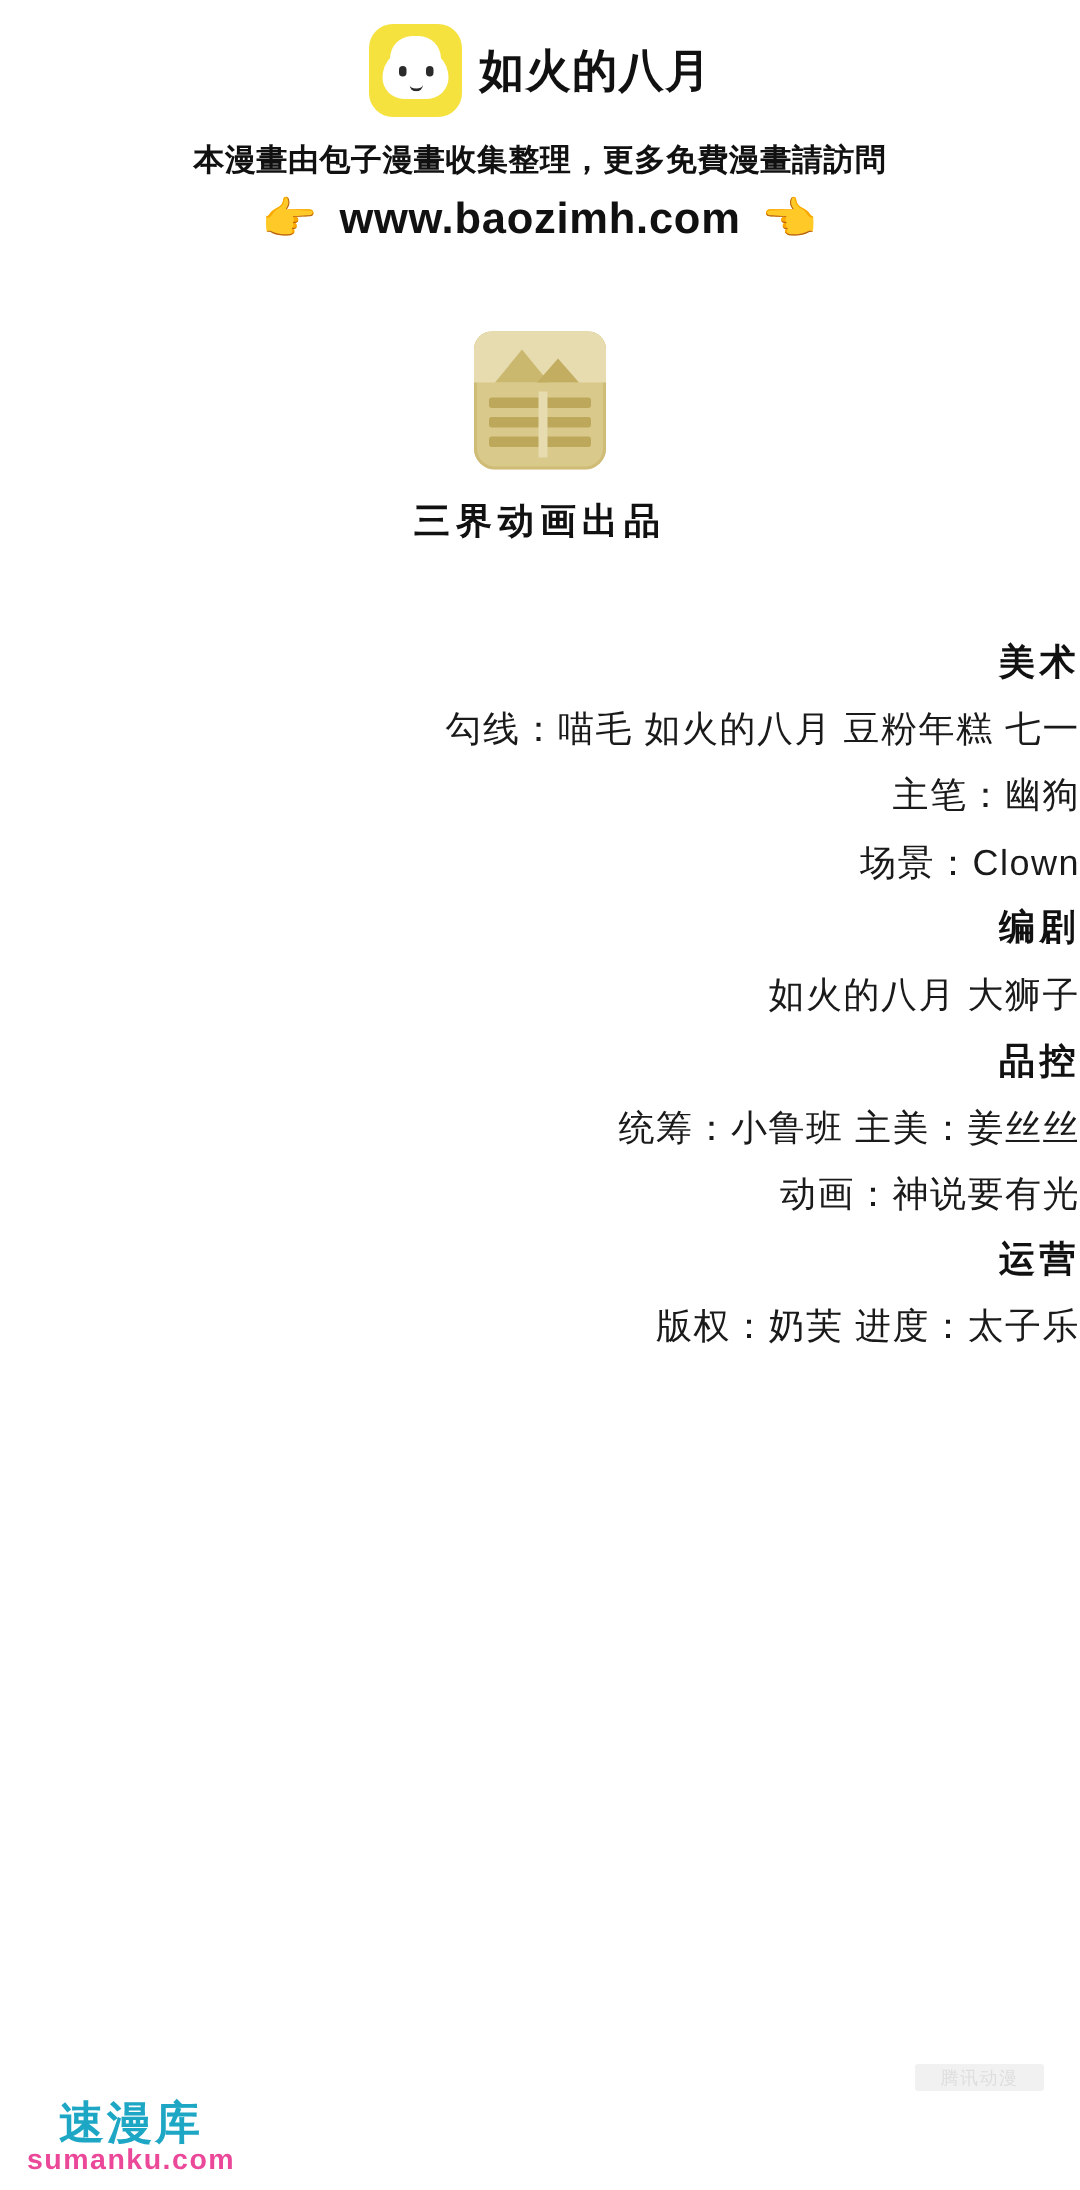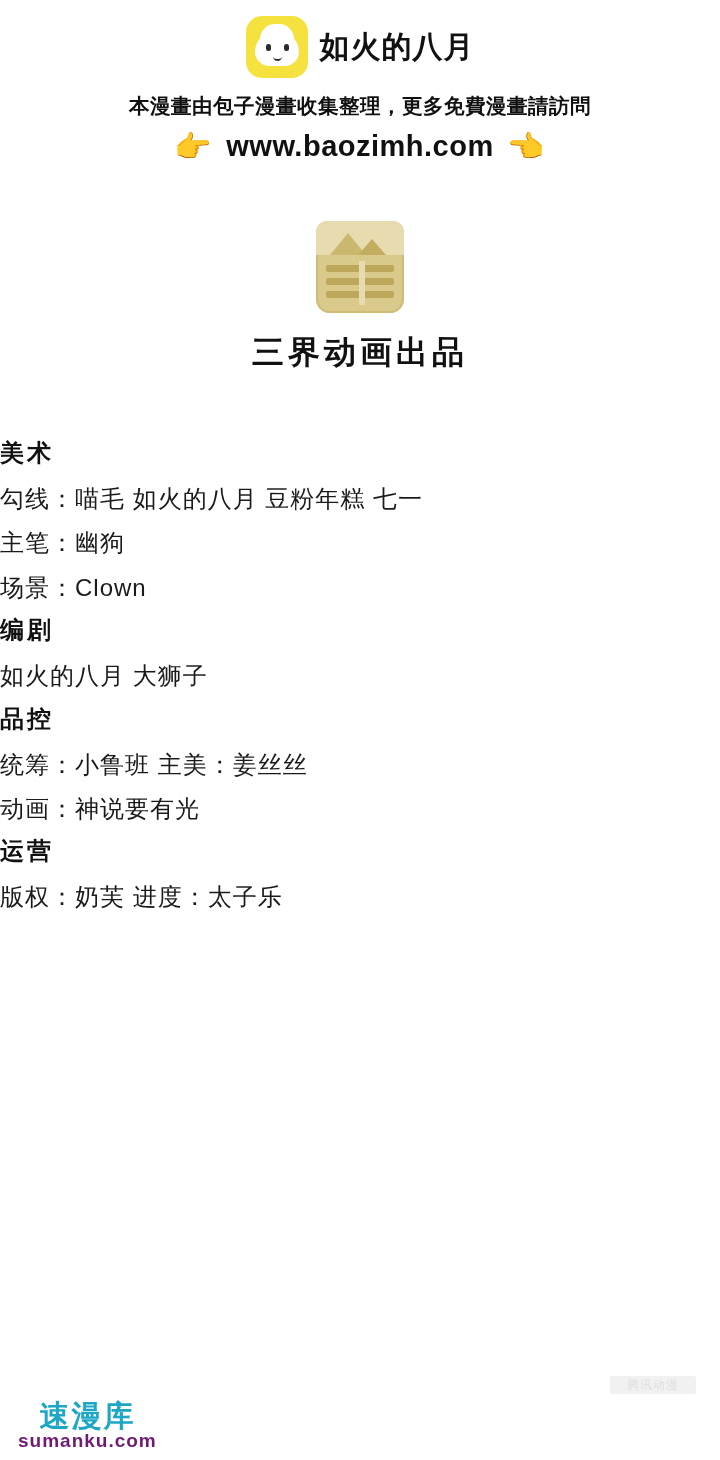--- a/index.html
+++ b/index.html
@@ -156,30 +156,30 @@
   .seal-vline {
     position: absolute;
     top: 40px;
     left: 43px;
     width: 6px;
     height: 44px;
     background: #e7dcb0;
   }
   .studio-name {
     margin-top: 18px;
-    font-size: 32px;
+    font-size: 24px;
     font-weight: bold;
     letter-spacing: 4px;
     color: #111111;
   }
 
   
   .credits {
     margin-top: 62px;
-    text-align: left;
+    text-align: right;
   }
   .credit-section {
     margin-bottom: 4px;
   }
   .credit-heading {
     font-size: 24px;
     font-weight: bold;
     letter-spacing: 3px;
     color: #111111;
     margin: 26px 0 8px 0;
@@ -217,21 +217,21 @@
     font-size: 30px;
     font-weight: bold;
     color: #1ea7c5;
     letter-spacing: 2px;
     text-shadow: 1px 1px 0 #ffffff;
     line-height: 1.05;
   }
   .wm-brand-url {
     font-size: 19px;
     font-weight: bold;
-    color: #701a75;
+    color: #ec4899;
     letter-spacing: 1px;
     line-height: 1.1;
   }
 </style>
 </head>
 <body>
 
 <div class="banner">
   <div class="banner-logo-row">
     <span class="bun-logo">

